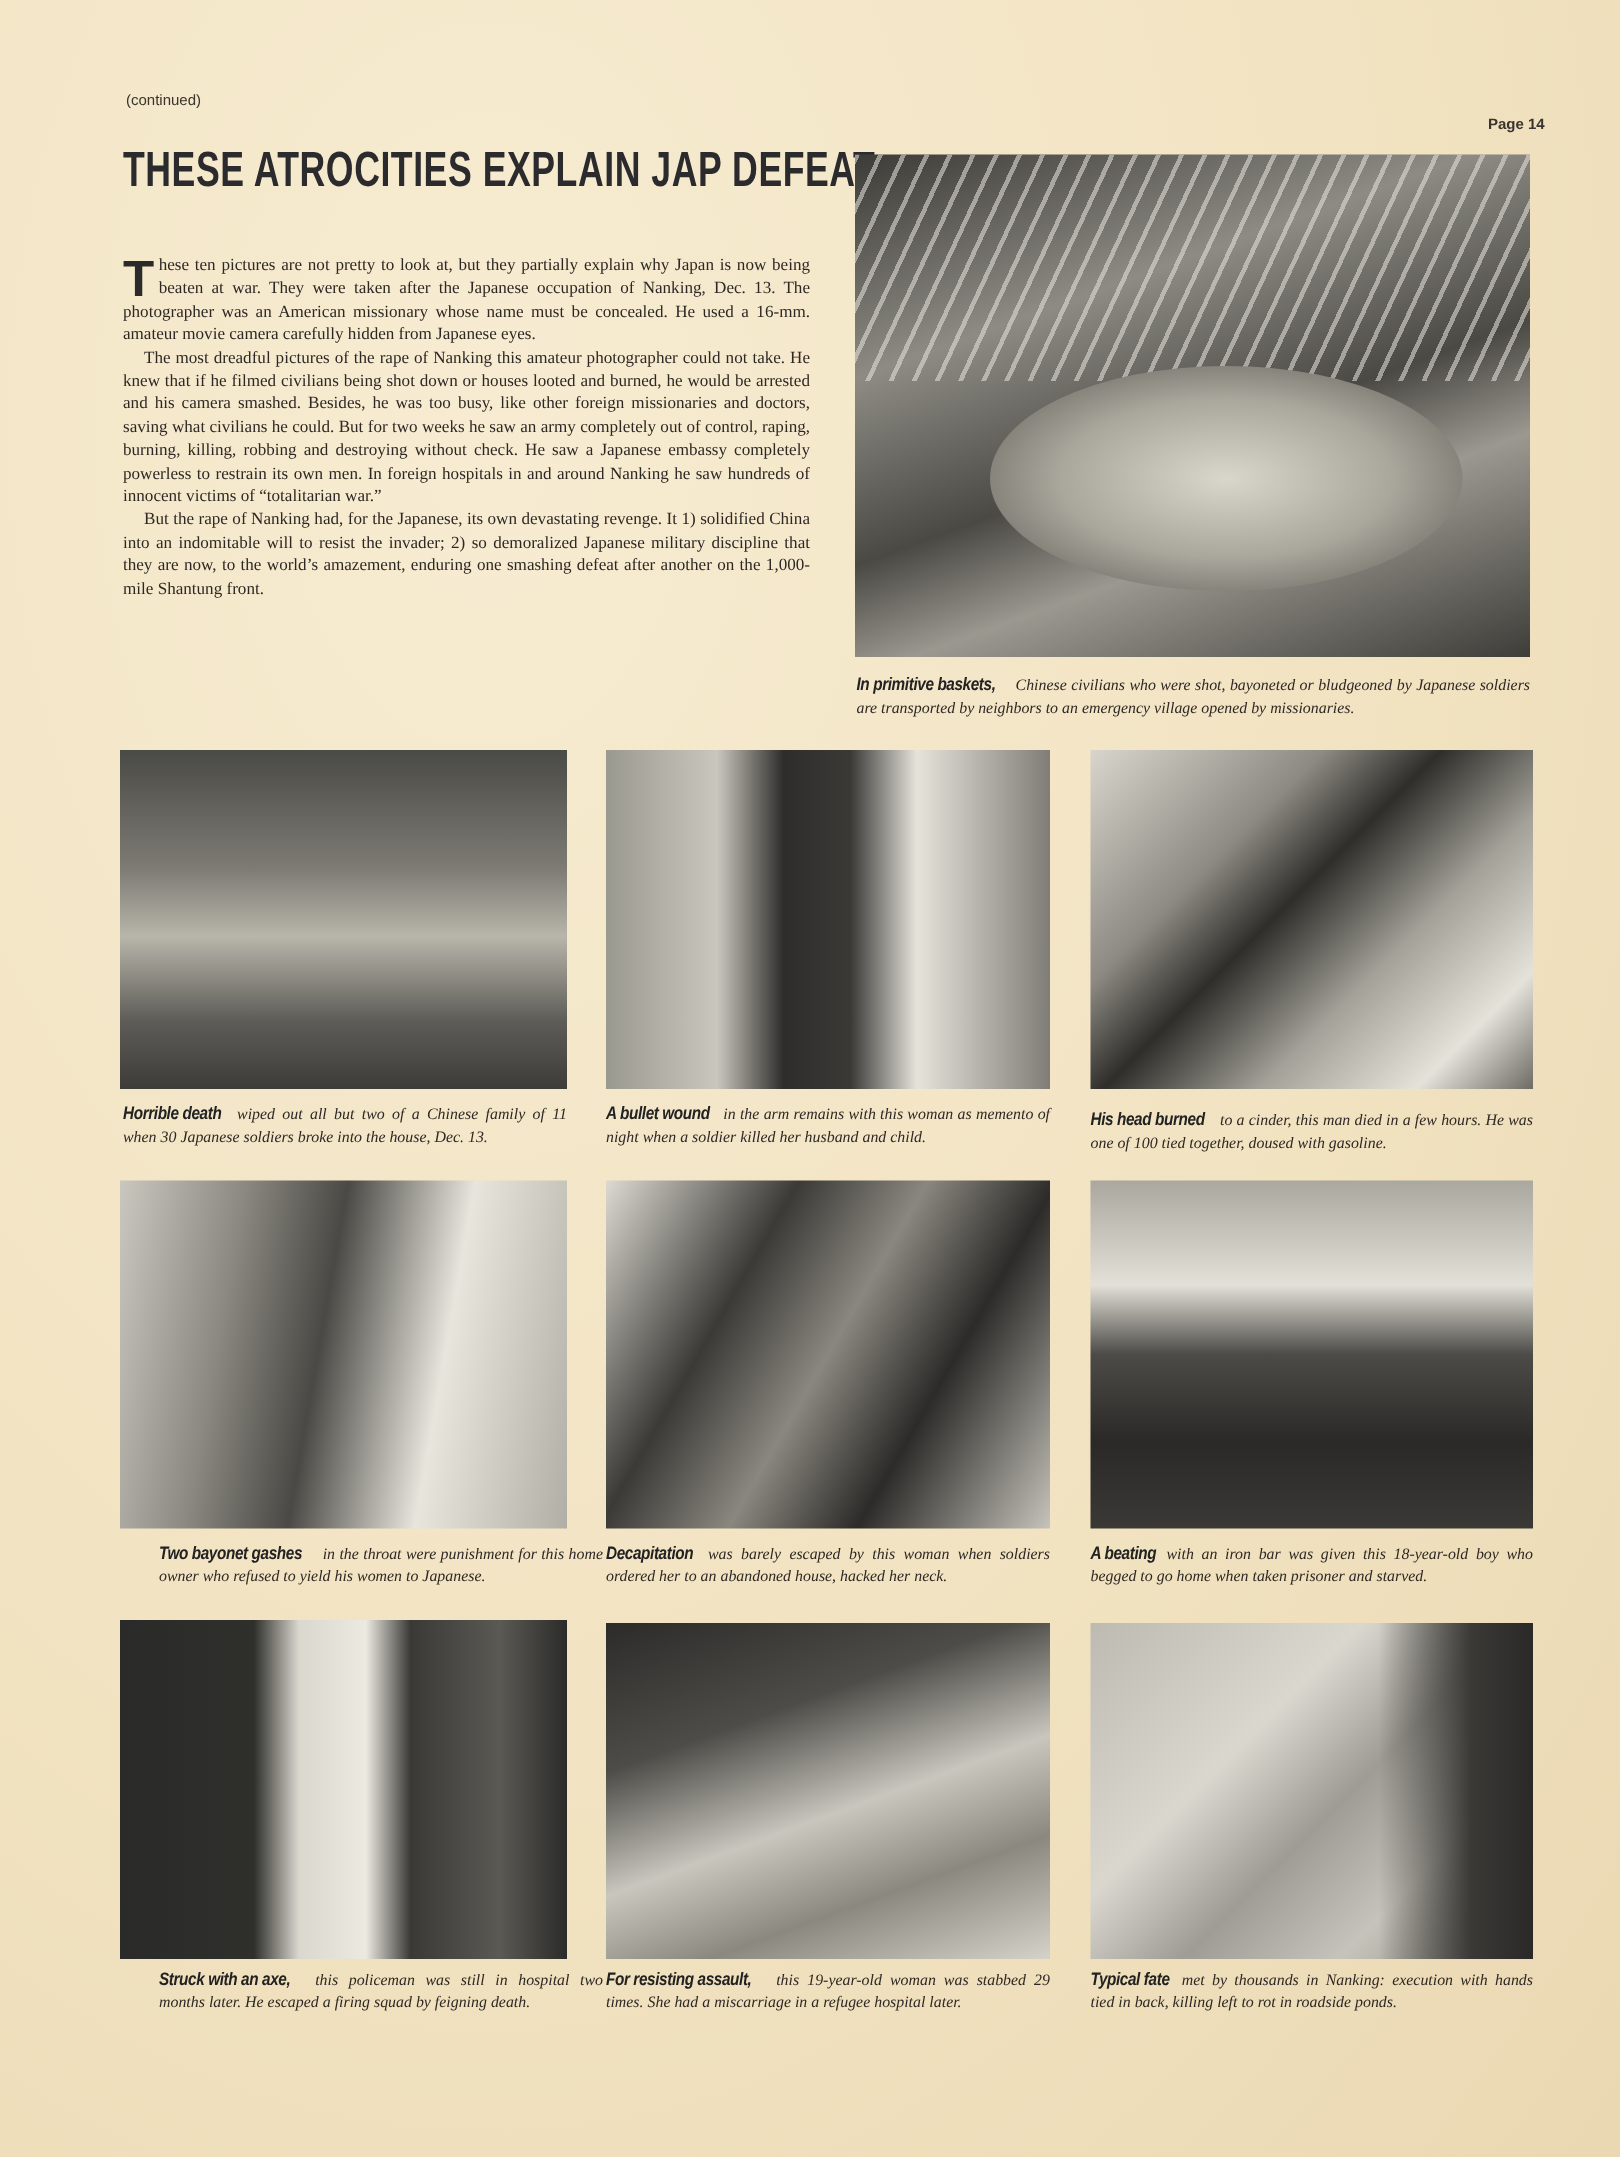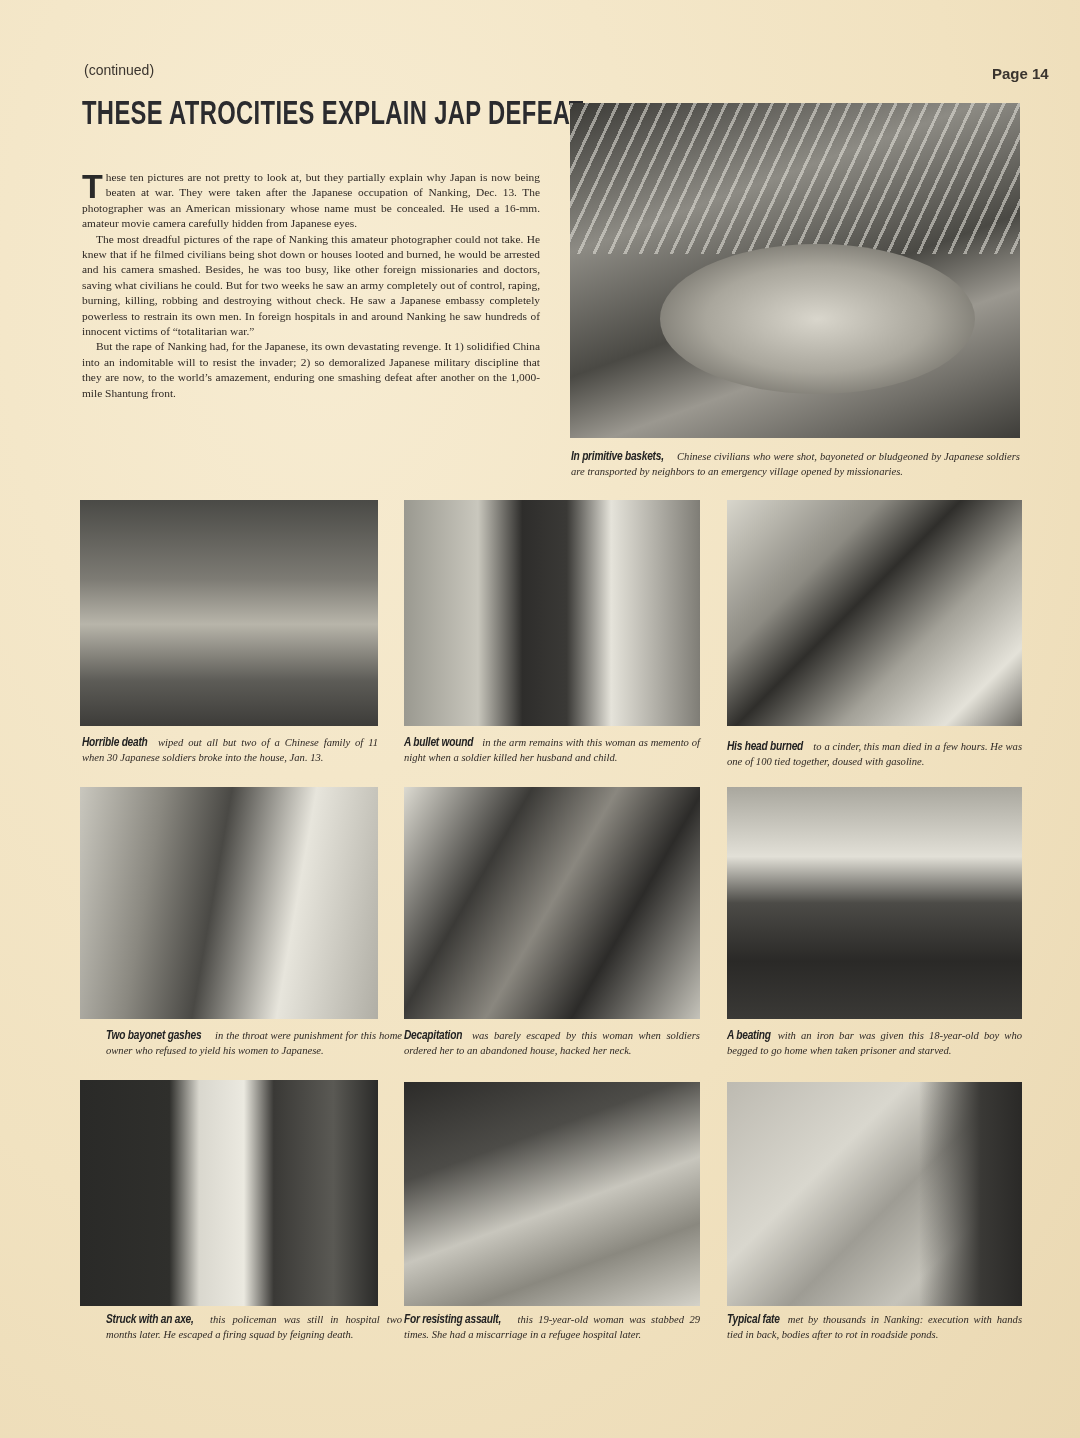--- a/index.html
+++ b/index.html
@@ -4,22 +4,22 @@
 <style>
   html, body { margin: 0; padding: 0; }
   body {
     width: 1080px; height: 1438px; position: relative; overflow: hidden;
     background: #f3e6c8;
     background-image: radial-gradient(ellipse at 30% 20%, #f7ecd2 0%, #f1e2c0 60%, #ead8b2 100%);
     font-family: "DejaVu Serif", "Liberation Serif", serif;
     color: #2a2420;
   }
   .abs { position: absolute; }
-  .continued { left: 84px; top: 62px; font-family: "Liberation Sans", sans-serif; font-size: 14px; color: #3a342e; }
-  .pageno { left: 992px; top: 65px; font-family: "Liberation Sans", sans-serif; font-size: 15px; font-weight: bold; color: #3a342e; }
+  .continued { left: 84px; top: 62px; font-family: "Liberation Sans", sans-serif; font-size: 10px; color: #3a342e; }
+  .pageno { left: 992px; top: 78px; font-family: "Liberation Sans", sans-serif; font-size: 10px; font-weight: bold; color: #3a342e; }
   .headline {
     left: 82px; top: 94px; width: 460px;
     font-family: "Liberation Sans", sans-serif; font-weight: bold;
     font-size: 33px; letter-spacing: 0.5px; color: #2b2b2e;
     transform: scaleX(0.72); transform-origin: left top; white-space: nowrap;
     width: 640px;
   }
   .body-text {
     left: 82px; top: 170px; width: 458px;
     font-size: 11.4px; line-height: 15.4px; text-align: justify; color: #2e2824;
@@ -61,21 +61,21 @@
 <div class="photo" style="left:570px;top:103px;width:450px;height:335px;background:linear-gradient(160deg,#3c3b37 0%,#8d8b84 30%,#4a4944 55%,#9b9890 70%,#3e3d39 100%);">
   <div style="position:absolute;left:0;top:0;width:100%;height:45%;background:repeating-linear-gradient(115deg,rgba(230,228,220,0.55) 0 3px,transparent 3px 14px);"></div>
   <div style="position:absolute;left:20%;top:42%;width:70%;height:45%;border-radius:50%;background:radial-gradient(ellipse,#d9d6cc 0%,#a9a69c 50%,#55534d 100%);"></div>
 </div>
 <div class="caption" style="left:571px;top:449px;width:449px;">
   <span class="lead">In primitive baskets,</span><span> Chinese civilians who were shot, bayoneted or bludgeoned by Japanese soldiers are transported by neighbors to an emergency village opened by missionaries.</span>
 </div>
 
 <div class="photo" style="left:80px;top:500px;width:298px;height:226px;background:linear-gradient(180deg,#4a4a46 0%,#7d7b74 35%,#b8b5aa 55%,#5d5c57 80%,#3d3c39 100%);"></div>
 <div class="caption" style="left:82px;top:735px;width:296px;">
-  <span class="lead">Horrible death</span><span> wiped out all but two of a Chinese family of 11 when 30 Japanese soldiers broke into the house, Jan. 13.</span>
+  <span class="lead">Horrible death</span><span> wiped out all but two of a Chinese family of 11 when 30 Japanese soldiers broke into the house, Dec. 13.</span>
 </div>
 
 <div class="photo" style="left:404px;top:500px;width:296px;height:226px;background:linear-gradient(90deg,#9a9990 0%,#c9c7bd 25%,#2e2d2b 40%,#3a3936 55%,#e5e3da 70%,#7f7d76 100%);"></div>
 <div class="caption" style="left:404px;top:735px;width:296px;">
   <span class="lead">A bullet wound</span><span> in the arm remains with this woman as memento of night when a soldier killed her husband and child.</span>
 </div>
 
 <div class="photo" style="left:727px;top:500px;width:295px;height:226px;background:linear-gradient(135deg,#d8d6cc 0%,#8c8a82 30%,#2f2e2b 45%,#a3a198 65%,#e4e2d9 85%,#6d6b65 100%);"></div>
 <div class="caption" style="left:727px;top:739px;width:295px;">
   <span class="lead">His head burned</span><span> to a cinder, this man died in a few hours. He was one of 100 tied together, doused with gasoline.</span>
@@ -103,14 +103,14 @@
 
 <div class="photo" style="left:404px;top:1082px;width:296px;height:224px;background:linear-gradient(160deg,#2c2b29 0%,#4d4c48 30%,#c8c6bd 55%,#8a887f 75%,#d4d2c9 100%);"></div>
 <div class="caption" style="left:404px;top:1312px;width:296px;">
   <span class="lead">For resisting assault,</span><span> this 19-year-old woman was stabbed 29 times. She had a miscarriage in a refugee hospital later.</span>
 </div>
 
 <div class="photo" style="left:727px;top:1082px;width:295px;height:224px;background:linear-gradient(135deg,#bdbab1 0%,#d9d7ce 35%,#9e9c94 55%,#c5c3ba 75%,#8a8880 100%);">
   <div style="position:absolute;right:0;top:0;width:35%;height:100%;background:linear-gradient(90deg,transparent,#3a3936 60%,#2a2927);"></div>
 </div>
 <div class="caption" style="left:727px;top:1312px;width:295px;">
-  <span class="lead">Typical fate</span><span> met by thousands in Nanking: execution with hands tied in back, bodies after to rot in roadside ponds.</span>
+  <span class="lead">Typical fate</span><span> met by thousands in Nanking: execution with hands tied in back, killing left to rot in roadside ponds.</span>
 </div>
 
 </body></html>

